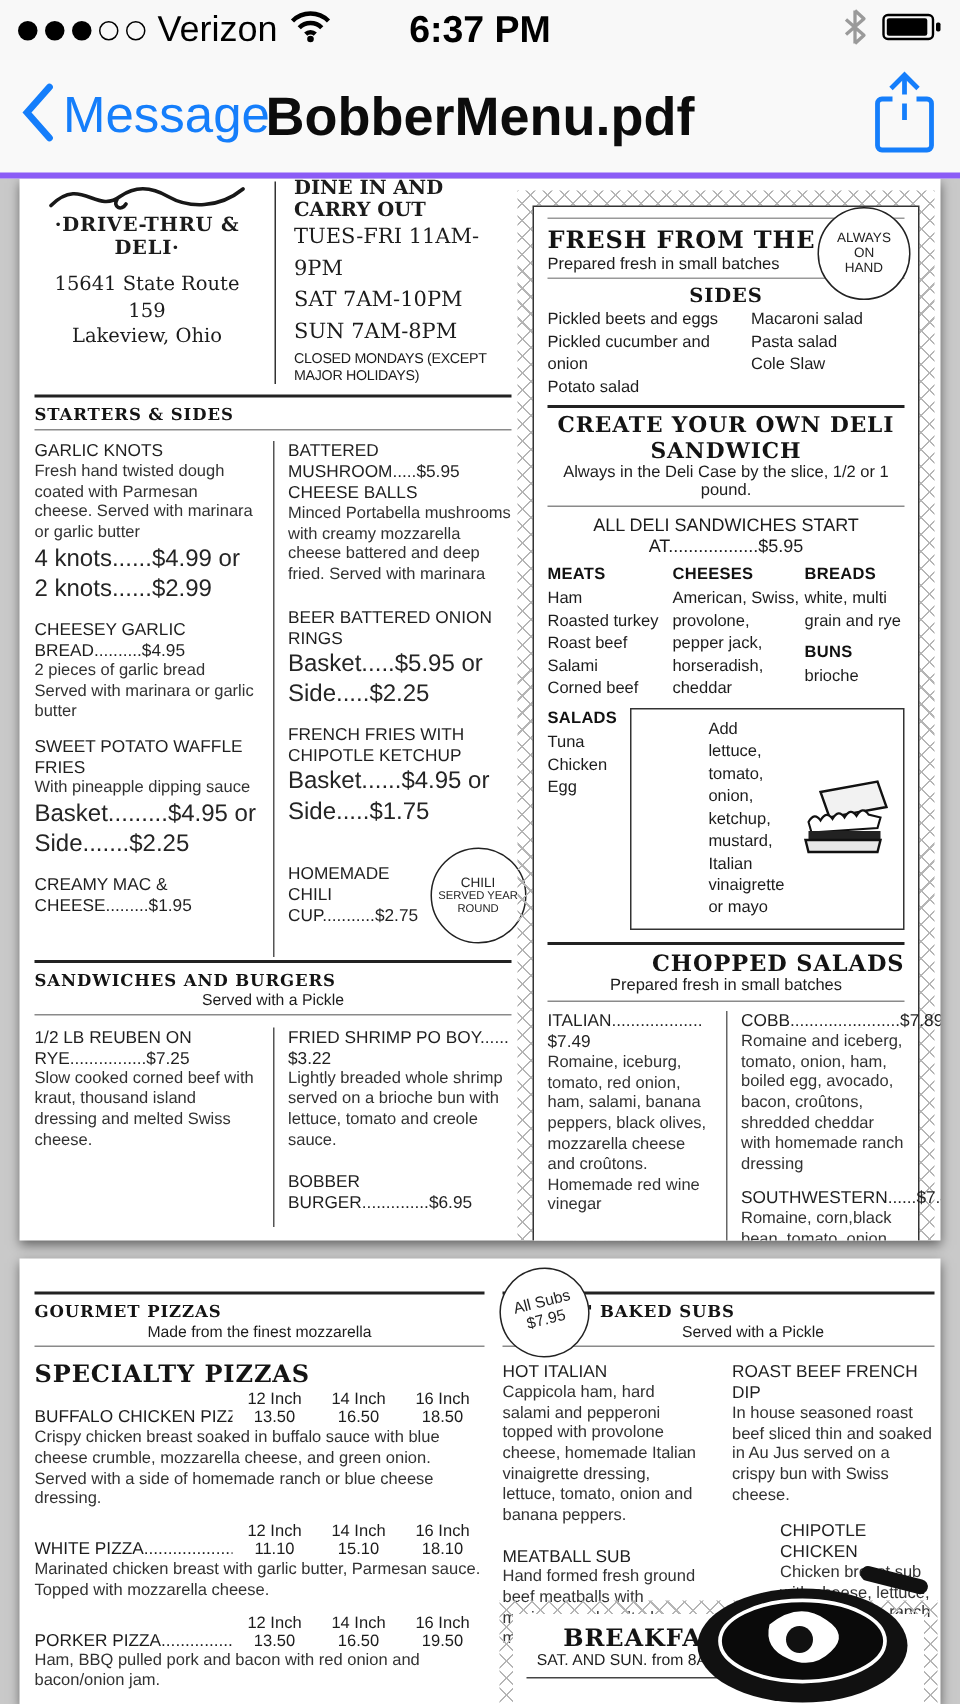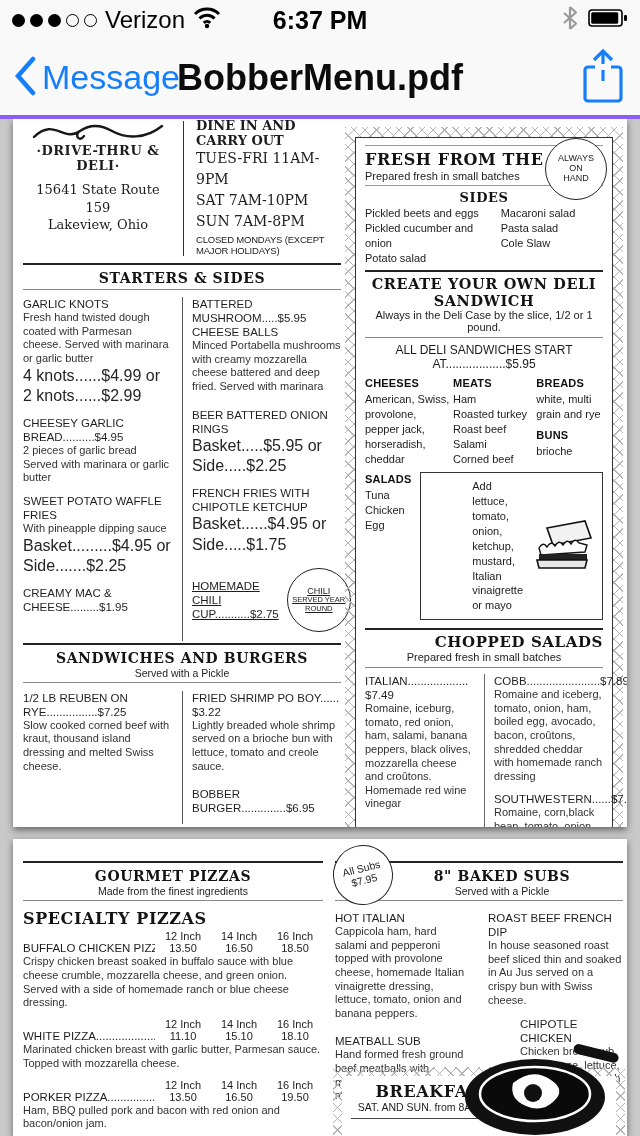--- a/index.html
+++ b/index.html
@@ -52,21 +52,21 @@
   
   .p1-left{position:absolute;left:10px;top:0;width:318px;}
   .brand-row{display:flex;padding-top:2px;}
   .brand-col{width:150px;text-align:center;}
   .brand-tag{font-size:13px;font-weight:bold;letter-spacing:.5px;font-family:"DejaVu Serif","Liberation Serif",serif;}
   .addr{font-family:"DejaVu Serif","Liberation Serif",serif;font-size:13px;line-height:1.35;margin-top:8px;}
   .hours-col{border-left:1.5px solid #333;margin-left:10px;padding-left:12px;flex:1;}
   .hours-title{font-family:"DejaVu Serif","Liberation Serif",serif;font-weight:bold;font-size:13px;margin-top:-3px;}
   .hours-line{font-family:"DejaVu Serif","Liberation Serif",serif;font-size:14px;line-height:1.5;}
   .hours-note{font-size:9.5px;letter-spacing:-.2px;margin-top:2px;}
-  .sec-head{text-align:center;font-size:14px;padding:5px 0 3px;}
+  .sec-head{text-align:left;font-size:11px;padding:5px 0 3px;}
   .sec-sub{text-align:center;font-size:10.5px;margin-top:-2px;padding-bottom:3px;}
   .chili-item{display:flex;align-items:center;gap:8px;}
   .badge-circle{
     border:1.5px solid #222;border-radius:50%;display:flex;flex-direction:column;
     align-items:center;justify-content:center;text-align:center;background:#fff;
     line-height:1.1;color:#222;flex-shrink:0;
   }
   .chili-badge{width:62px;height:62px;font-size:9px;}
   
   .p1-right{position:absolute;left:332px;top:8px;width:278px;}
@@ -219,21 +219,21 @@
             <div class="mi-desc">Minced Portabella mushrooms with creamy mozzarella cheese battered and deep fried. Served with marinara</div>
           </div>
           <div class="mi" style="margin-top:14px;">
             <div class="mi-name">BEER BATTERED ONION RINGS</div>
             <div class="mi-extra">Basket.....$5.95 or Side.....$2.25</div>
           </div>
           <div class="mi" style="margin-top:2px;">
             <div class="mi-name">FRENCH FRIES WITH CHIPOTLE KETCHUP</div>
             <div class="mi-extra">Basket......$4.95 or Side.....$1.75</div>
           </div>
-          <div class="mi chili-item" style="margin-top:12px;text-decoration:underline;">
+          <div class="mi chili-item" style="margin-top:12px;">
             <div class="mi-name">HOMEMADE CHILI
 CUP...........$2.75</div>
             <div class="badge-circle chili-badge">
               <div>CHILI</div>
               <div style="font-size:7.5px;">SERVED YEAR</div>
               <div style="font-size:7.5px;">ROUND</div>
             </div>
           </div>
         </div>
       </div>
@@ -292,31 +292,31 @@
             </div>
           </div>
 
           <div class="hr2" style="margin-top:5px;"></div>
           <div class="serifhead" style="text-align:center;font-size:14.5px;margin-top:3px;">CREATE YOUR OWN DELI SANDWICH</div>
           <div style="text-align:center;font-size:11px;">Always in the Deli Case by the slice, 1/2 or 1 pound.</div>
           <div class="hr1" style="margin-top:4px;"></div>
           <div style="text-align:center;font-size:12px;padding:5px 0;">ALL DELI SANDWICHES START AT..................$5.95</div>
 
           <div style="display:flex;">
-            <div style="width:37%;" class="small-list">
-              <div class="lbl">CHEESES</div>
-              <div>American, Swiss, provolone, pepper jack, horseradish, cheddar</div>
-            </div>
             <div style="width:35%;" class="small-list">
               <div class="lbl">MEATS</div>
               <div>Ham</div>
               <div>Roasted turkey</div>
               <div>Roast beef</div>
               <div>Salami</div>
               <div>Corned beef</div>
+            </div>
+            <div style="width:37%;" class="small-list">
+              <div class="lbl">CHEESES</div>
+              <div>American, Swiss, provolone, pepper jack, horseradish, cheddar</div>
             </div>
             <div style="width:28%;" class="small-list">
               <div class="lbl">BREADS</div>
               <div>white, multi grain and rye</div>
               <div class="lbl" style="margin-top:6px;">BUNS</div>
               <div>brioche</div>
             </div>
           </div>
 
           <div style="display:flex;gap:8px;margin-top:6px;align-items:stretch;">
@@ -371,21 +371,21 @@
       </div>
 
     </div>
   </div>
 
   <div class="page page2">
 
     <div class="p2-left">
       <div class="hr2" style="margin-top:22px;"></div>
       <div class="sec-head serifhead">GOURMET PIZZAS</div>
-      <div class="sec-sub">Made from the finest ingredients</div>
+      <div class="sec-sub">Made from the finest mozzarella</div>
       <div class="hr1"></div>
       <div class="spec-title serifhead">SPECIALTY PIZZAS</div>
 
       <div class="pz-sizes">
         <span class="pz-fill"></span>
         <span class="pz-col">12 Inch</span>
         <span class="pz-col">14 Inch</span>
         <span class="pz-col">16 Inch</span>
       </div>
       <div class="pz-row">

